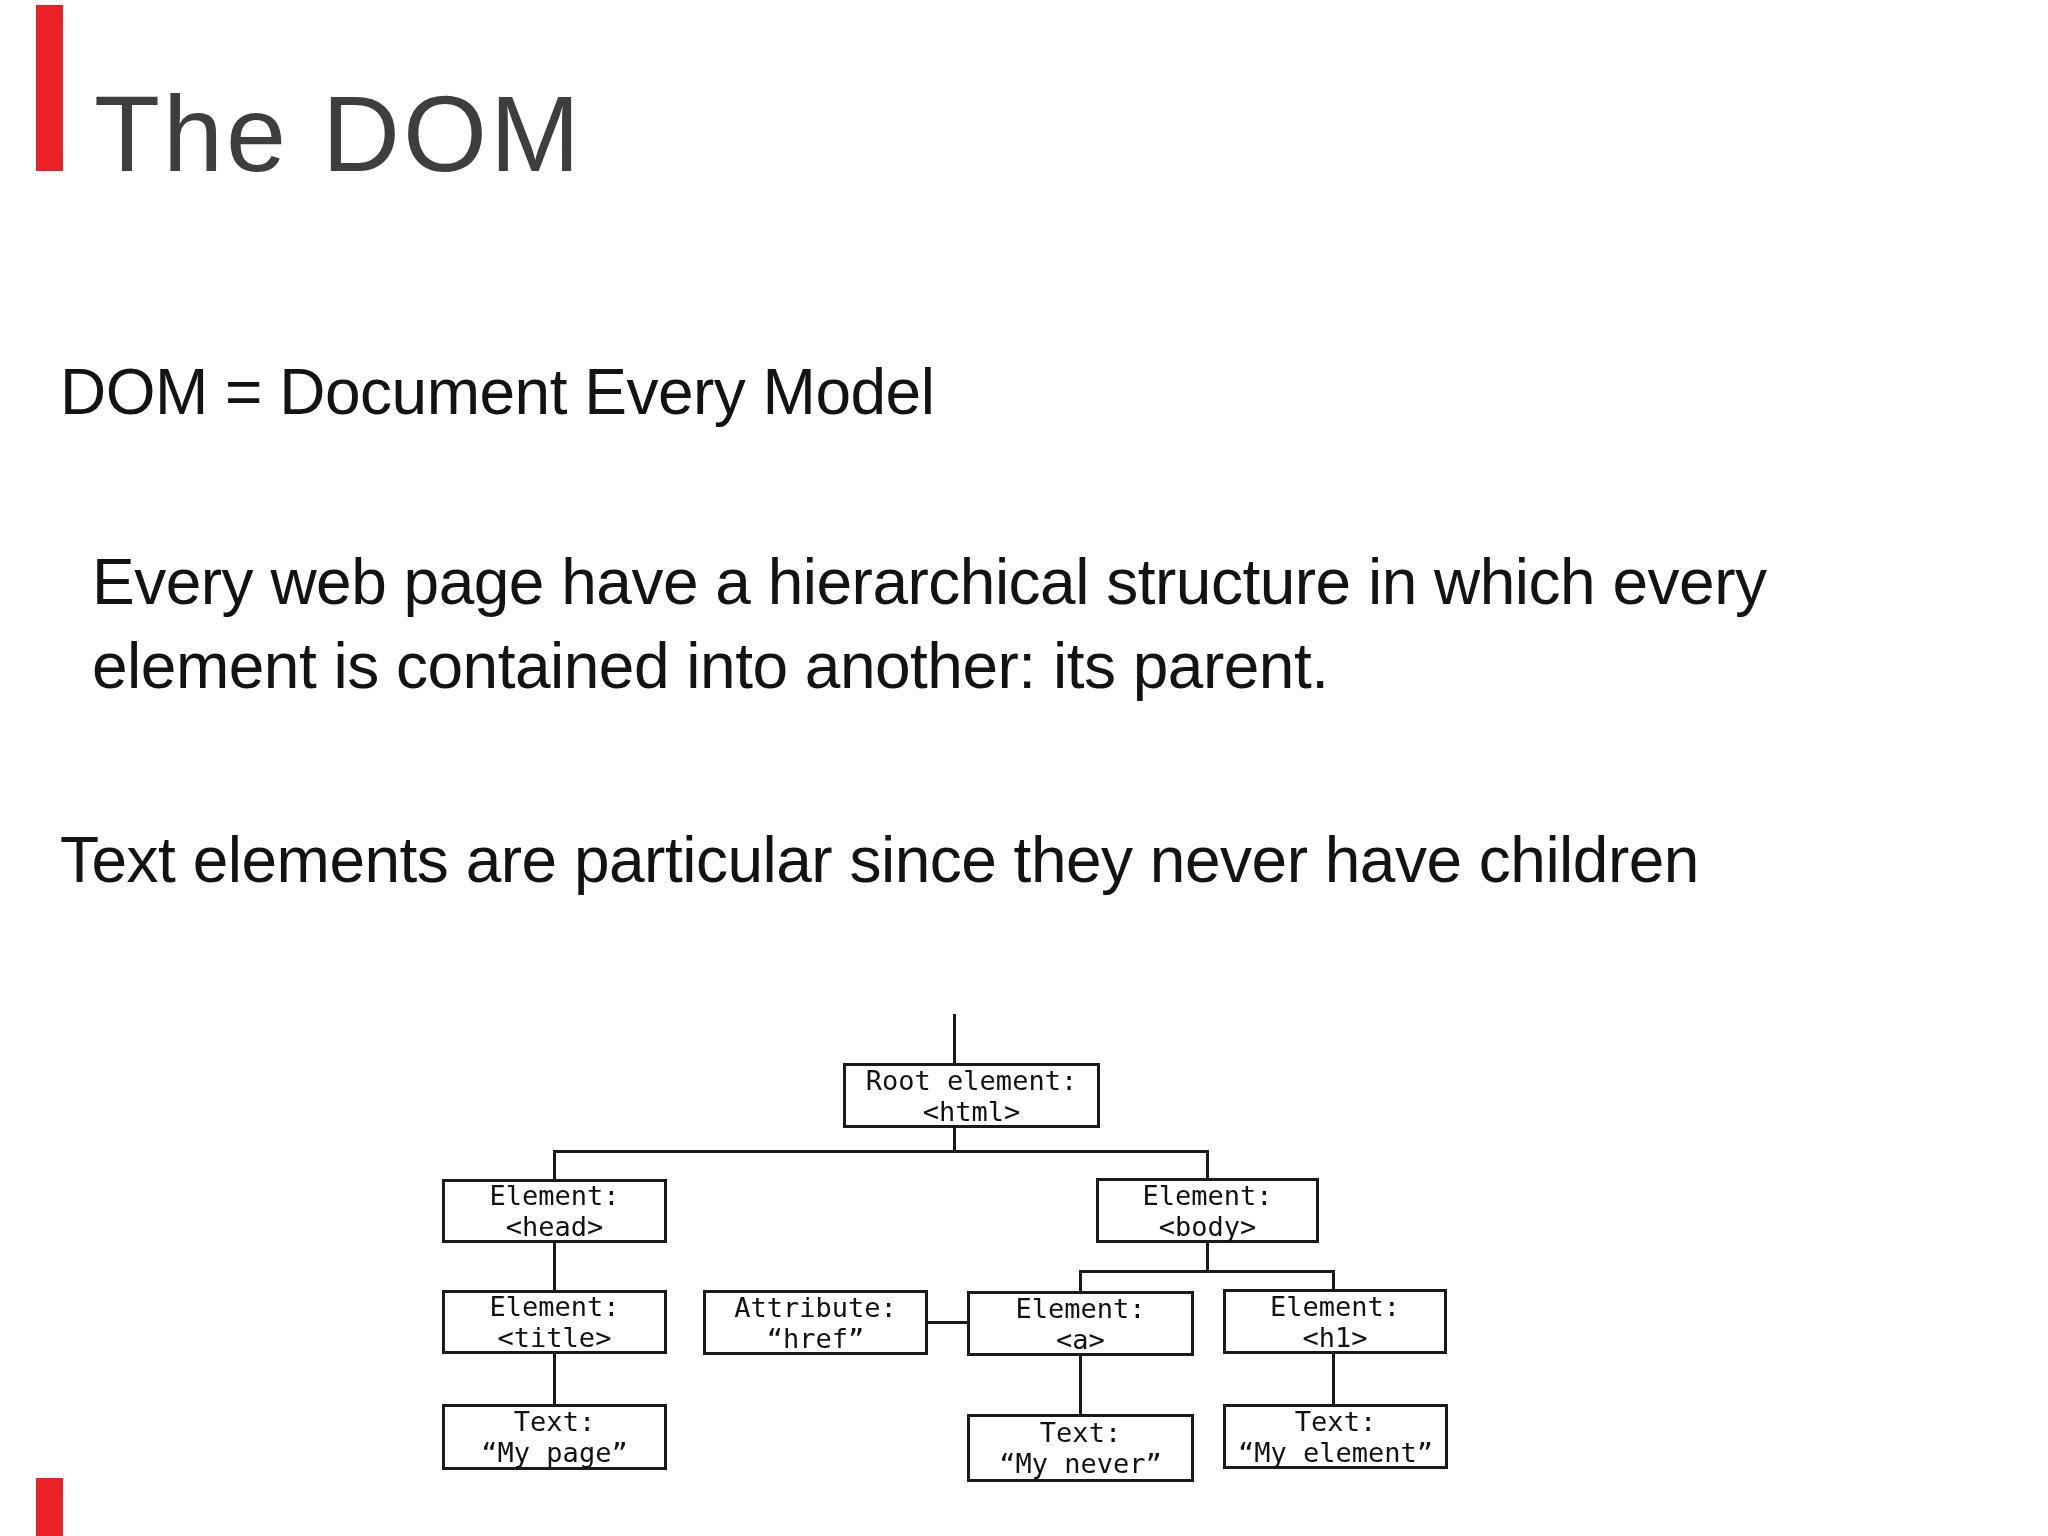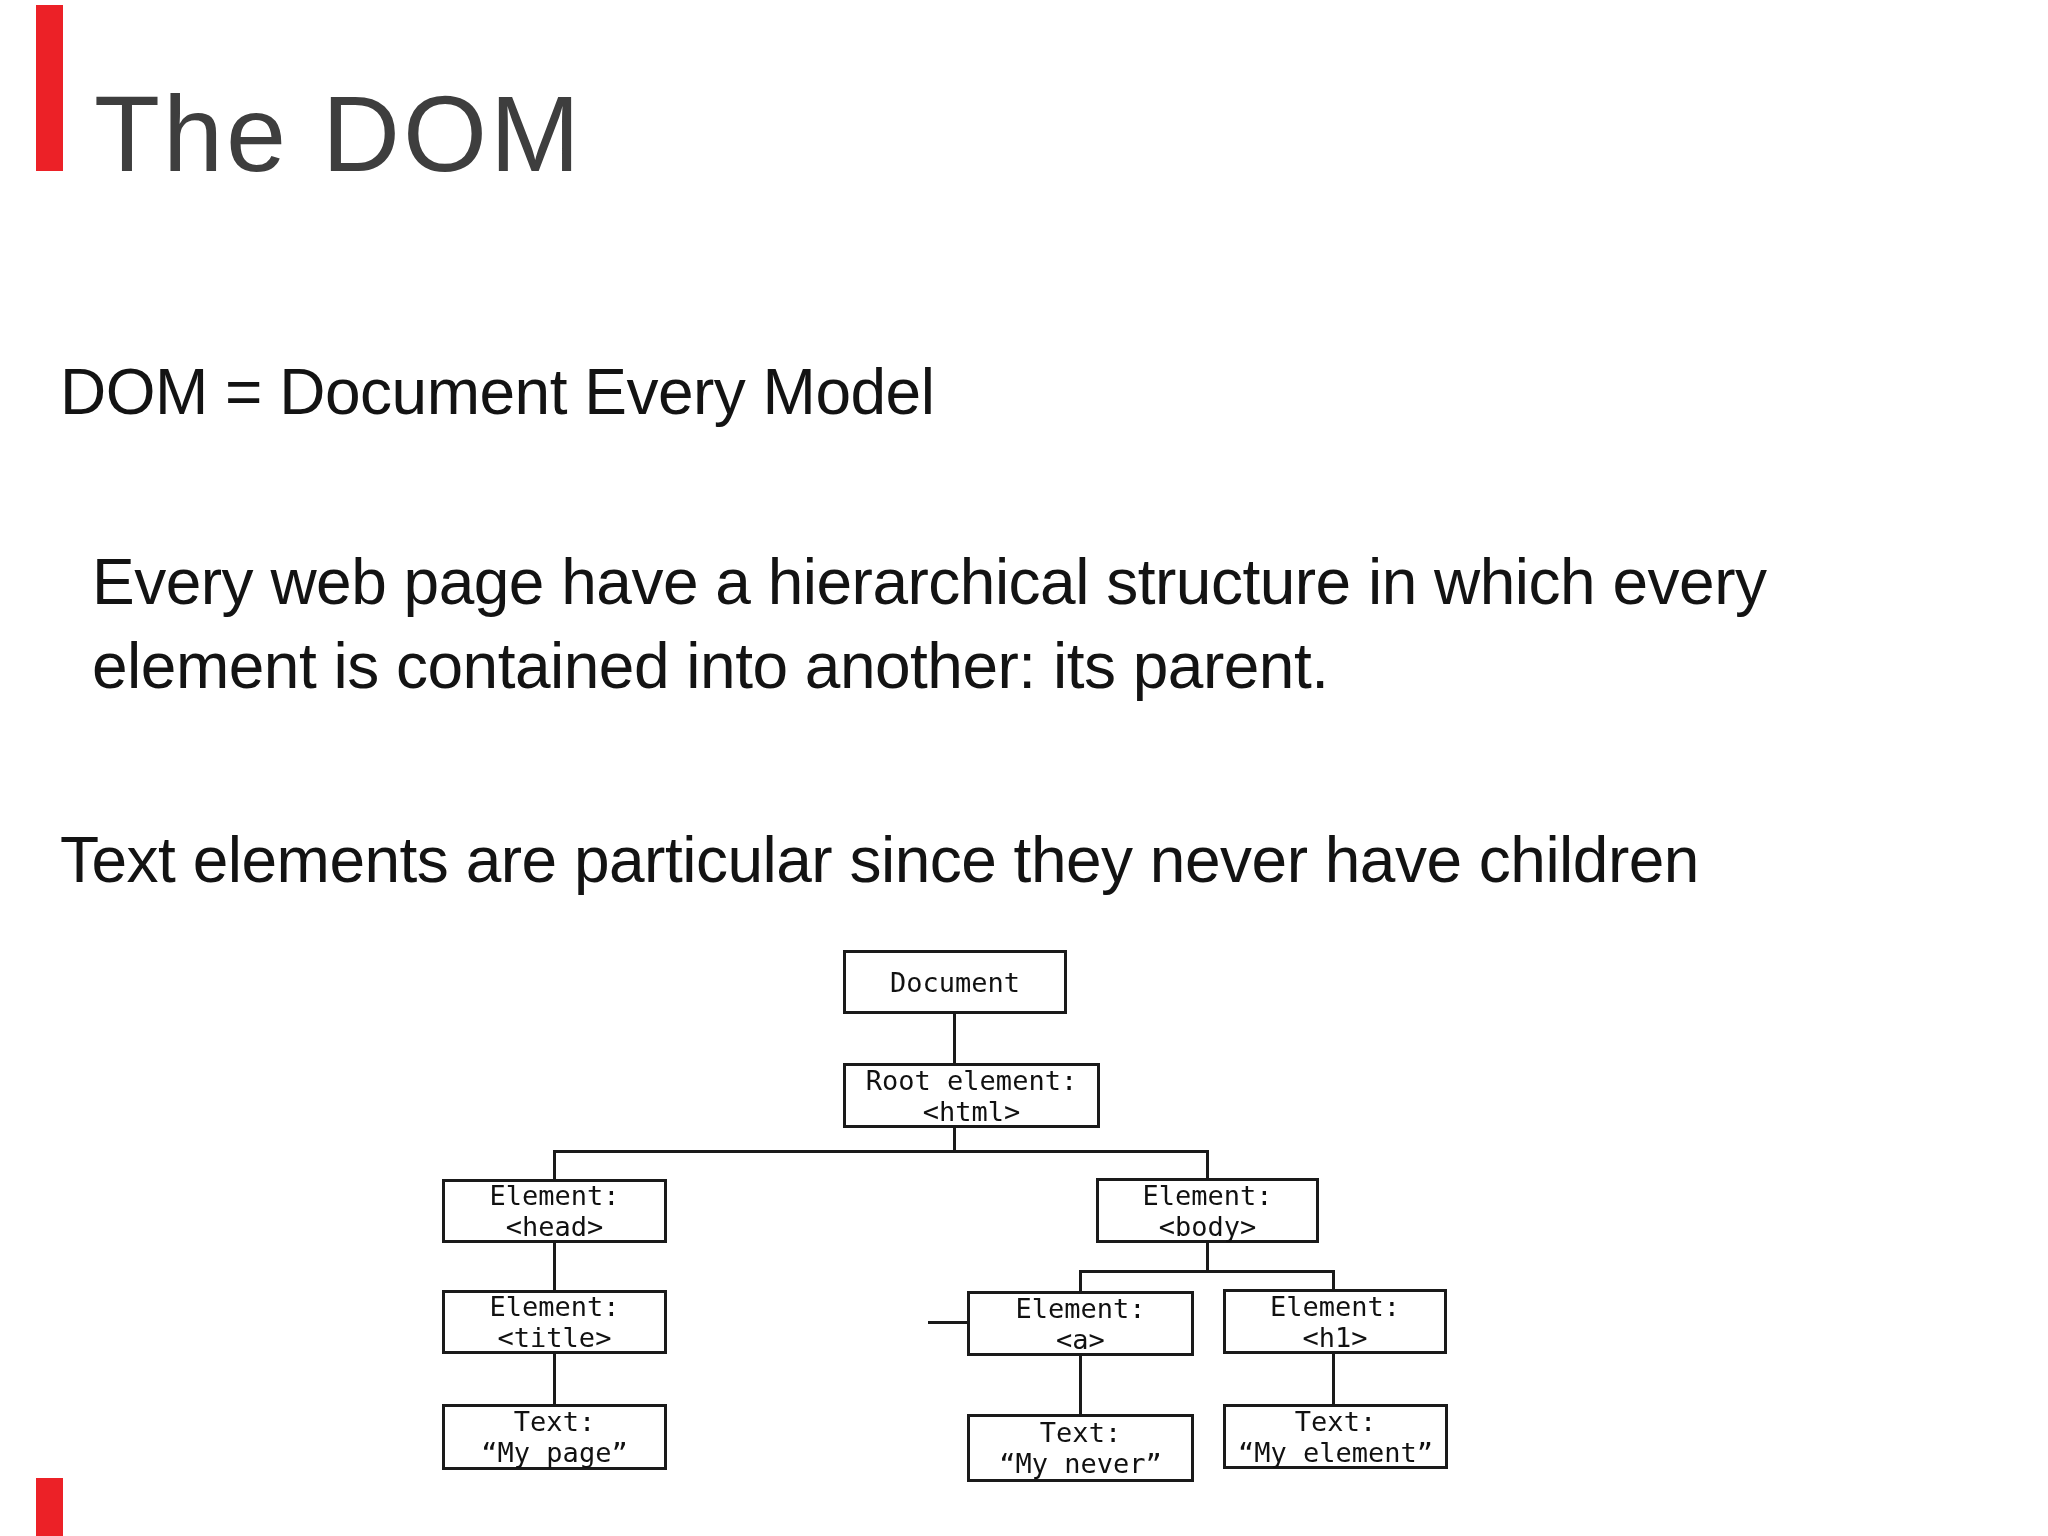--- a/index.html
+++ b/index.html
@@ -89,23 +89,20 @@
     <div class="dline" style="left:111px;top:293px;width:3px;height:47px;"></div>
     <div class="dline" style="left:111px;top:404px;width:3px;height:50px;"></div>
     <div class="dline" style="left:764px;top:293px;width:3px;height:27px;"></div>
     <div class="dline" style="left:637px;top:320px;width:256px;height:3px;"></div>
     <div class="dline" style="left:637px;top:320px;width:3px;height:21px;"></div>
     <div class="dline" style="left:890px;top:320px;width:3px;height:19px;"></div>
     <div class="dline" style="left:486px;top:371px;width:39px;height:3px;"></div>
     <div class="dline" style="left:637px;top:406px;width:3px;height:58px;"></div>
     <div class="dline" style="left:890px;top:404px;width:3px;height:50px;"></div>
 
-    <div class="dbox" style="left:401px;top:0px;width:224px;height:64px;">
-      <span>Document</span>
-    </div>
 
     <div class="dbox" style="left:401px;top:113px;width:257px;height:65px;">
       <span>Root element:</span>
       <span>&lt;html&gt;</span>
     </div>
 
     <div class="dbox" style="left:0px;top:229px;width:225px;height:64px;">
       <span>Element:</span>
       <span>&lt;head&gt;</span>
     </div>
@@ -113,20 +110,24 @@
     <div class="dbox" style="left:654px;top:228px;width:223px;height:65px;">
       <span>Element:</span>
       <span>&lt;body&gt;</span>
     </div>
 
     <div class="dbox" style="left:0px;top:340px;width:225px;height:64px;">
       <span>Element:</span>
       <span>&lt;title&gt;</span>
     </div>
 
+    <div class="dbox" style="left:261px;top:340px;width:225px;height:65px;">
+      <span>Attribute:</span>
+      <span>“href”</span>
+    </div>
 
     <div class="dbox" style="left:525px;top:341px;width:227px;height:65px;">
       <span>Element:</span>
       <span>&lt;a&gt;</span>
     </div>
 
     <div class="dbox" style="left:781px;top:339px;width:224px;height:65px;">
       <span>Element:</span>
       <span>&lt;h1&gt;</span>
     </div>

